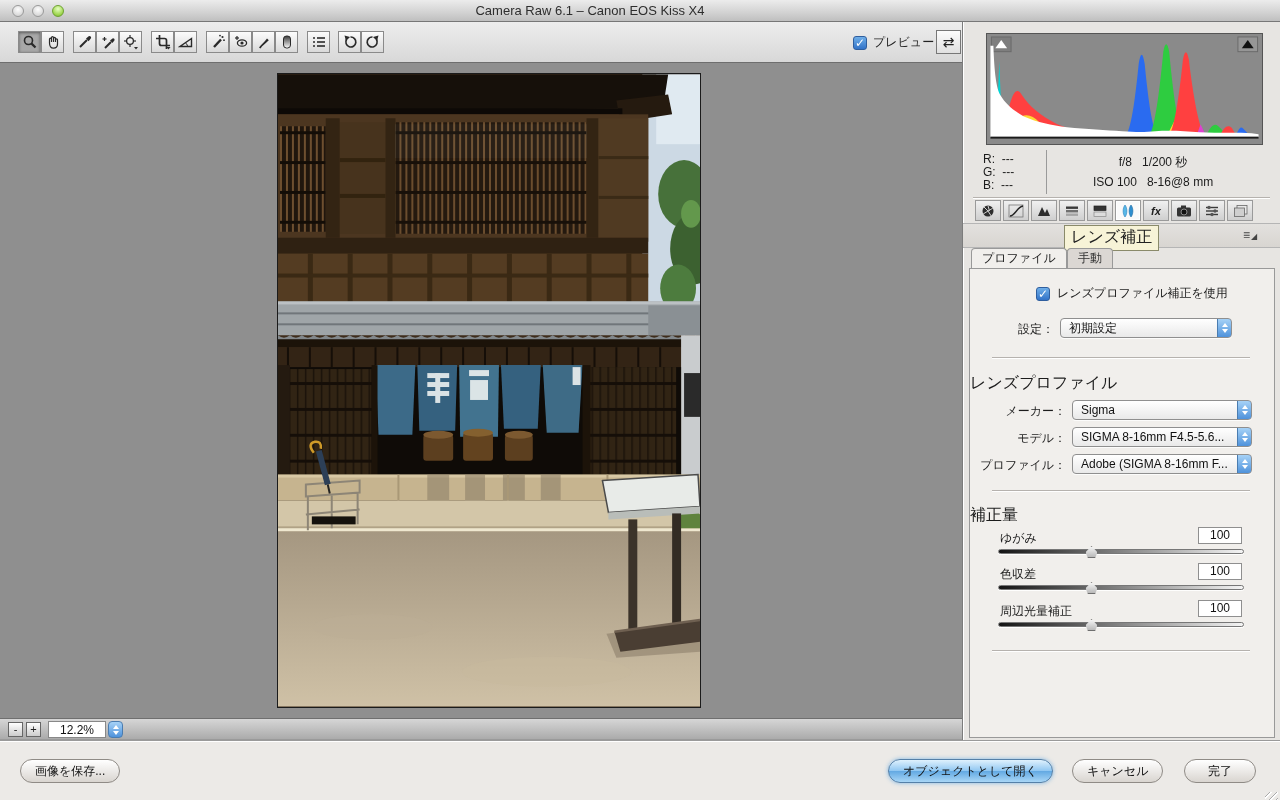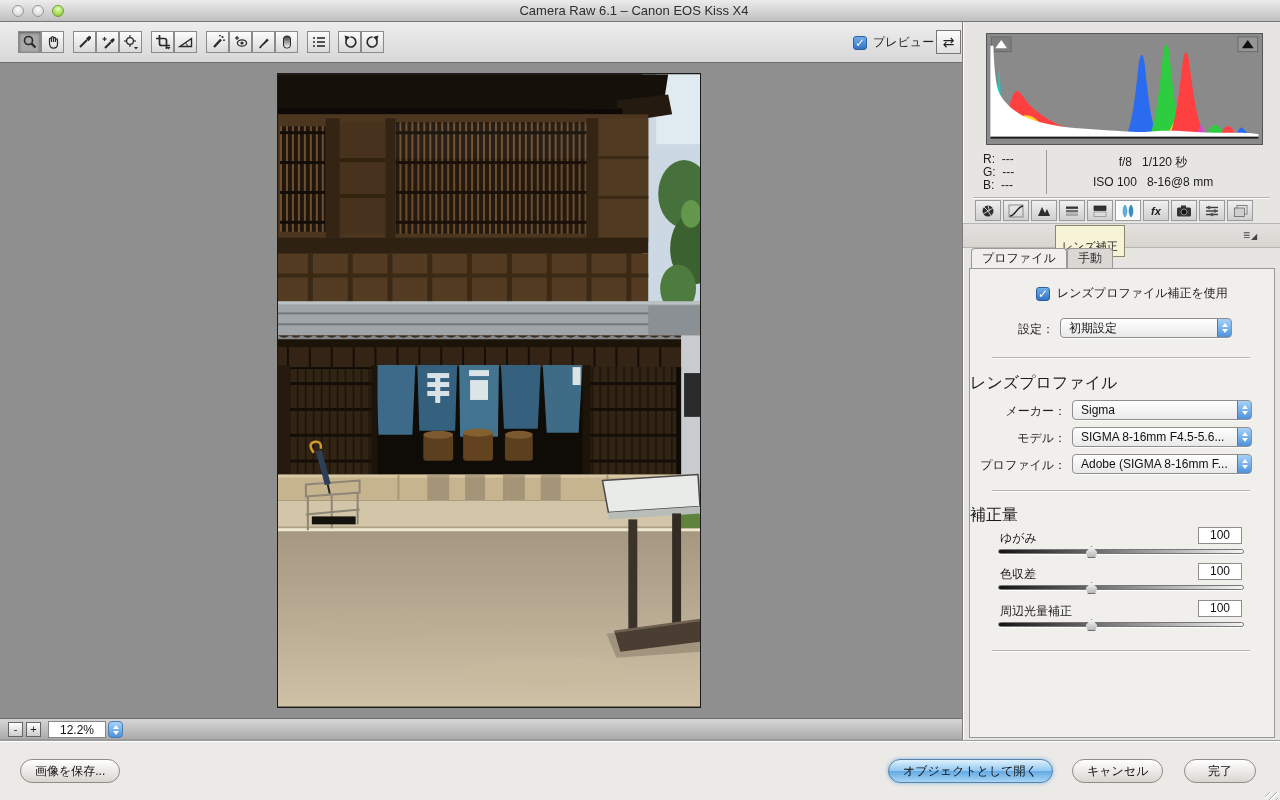--- a/index.html
+++ b/index.html
@@ -4,21 +4,21 @@
 <style>
   html,body{margin:0;padding:0;background:#555;}
   *{box-sizing:border-box;font-family:"Liberation Sans","DejaVu Sans",sans-serif;}
   #app{position:relative;width:1280px;height:800px;background:#E8E6E3;overflow:hidden;box-shadow:0 10px 40px rgba(0,0,0,.5);}
   .abs{position:absolute;}
 
   
   .titlebar{left:0;top:0;width:1280px;height:22px;background:linear-gradient(#ECECEC,#D2D2D2 60%,#BFBFBF);border-bottom:1px solid #777;}
   .tl{top:5px;width:12px;height:12px;border-radius:50%;border:1px solid #9a9a9a;background:radial-gradient(circle at 50% 35%,#fdfdfd,#c9c9c9);}
   .tl.green{border-color:#6FA233;background:radial-gradient(circle at 50% 30%,#E6FFC2,#9BD449 70%,#6FA233);}
-  .title{left:0;top:3px;width:1180px;text-align:center;font-size:13px;color:#2e2e2e;margin-left:44px;}
+  .title{left:0;top:3px;width:1180px;text-align:center;font-size:13px;color:#2e2e2e;}
 
   
   .toolbar{left:0;top:22px;width:962px;height:41px;background:linear-gradient(#EDEDED,#D8D8D8);border-bottom:1px solid #6e6e6e;}
   .btnT{position:absolute;top:9px;width:23px;height:22px;border:1px solid #8a8a8a;background:linear-gradient(#FCFCFC,#D9D9D9);display:flex;align-items:center;justify-content:center;}
   .btnT.sel{background:#A8A8A8;box-shadow:inset 0 1px 3px rgba(0,0,0,.45);}
   .btnT svg{display:block;}
   .prev{position:absolute;top:12px;left:853px;display:flex;align-items:center;gap:6px;font-size:12px;color:#222;}
   .cb{width:14px;height:14px;border-radius:3px;border:1px solid #2F5E9E;background:linear-gradient(#6FAEE8,#3273C8);color:#fff;font-size:12px;line-height:12px;text-align:center;font-weight:bold;}
   .fsbtn{position:absolute;left:936px;top:8px;width:25px;height:24px;border:1px solid #777;background:linear-gradient(#FCFCFC,#E0E0E0);font-size:14px;text-align:center;line-height:22px;color:#222;}
 
@@ -38,21 +38,21 @@
   
   .panel{left:962px;top:22px;width:318px;height:718px;background:#E7E5E2;border-left:1px solid #7c7c7c;box-shadow:inset 1px 0 0 #fff;}
   .histbox{left:23px;top:11px;width:277px;height:112px;border:1px solid #555;background:#8A8A8A;}
   .inf{font-size:12px;color:#1c1c1c;}
   .infdiv{left:83px;top:128px;width:1px;height:44px;background:#9a9a9a;}
   .sep{height:1px;background:#b6b2ae;box-shadow:0 1px 0 #fff;}
   .iconstrip{left:12px;top:178px;width:296px;height:23px;}
   .tabico{position:absolute;top:0;width:26px;height:21px;border:1px solid #9a9a9a;background:linear-gradient(#F0F0F0,#CFCFCF);display:flex;align-items:center;justify-content:center;}
   .tabico.sel{background:#FAFAFA;box-shadow:0 0 0 1px #fff inset;}
   .ttband{left:0;top:201px;width:318px;height:25px;background:linear-gradient(#E3E1DE,#D8D5D1);border-top:1px solid #b5b5b5;border-bottom:1px solid #b5b5b5;}
-  .tooltip{left:92px;top:203px;padding:13px 6px 2px;background:#F7F3D7;border:1px solid #8a8a6a;font-size:11px;color:#222;}
+  .tooltip{left:101px;top:203px;padding:1px 6px 2px;background:#F7F3D7;border:1px solid #8a8a6a;font-size:16px;color:#222;}
   .pmenu{left:280px;top:206px;font-size:12px;color:#444;letter-spacing:1px;}
   .tab{position:absolute;top:226px;height:20px;border:1px solid #999;border-bottom:none;border-radius:4px 4px 0 0;font-size:12px;color:#222;text-align:center;line-height:19px;padding:0 10px;}
   .tab.on{background:#F1EFEC;z-index:2;}
   .tab.off{background:#DBD7D3;color:#333;}
   .content{left:6px;top:246px;width:306px;height:470px;background:#F1EFEC;border:1px solid #999;border-top:1px solid #999;}
   .lbl{position:absolute;font-size:12px;color:#1c1c1c;}
   .hd{position:absolute;width:100%;text-align:left;font-size:16px;color:#1c1c1c;}
   .dd{position:absolute;height:20px;border:1px solid #8f8f8f;border-radius:4px;background:linear-gradient(#fff,#E9E9E9);font-size:12px;color:#111;line-height:18px;padding:0 18px 15px 8px;white-space:nowrap;overflow:hidden;box-shadow:0 1px 0 rgba(255,255,255,.8);}
   .dd .aq{right:-1px;top:-1px;height:20px;border-radius:0 4px 4px 0;}
   .vbox{position:absolute;width:44px;height:17px;background:#fff;border:1px solid #8f8f8f;font-size:12px;text-align:center;line-height:15px;color:#111;}
@@ -376,21 +376,21 @@
         <path d="M252,103 C255,96 257,94 259,96 C261,98 263,100 265,103 Z" fill="#2A6BF0"></path>
         <path d="M2,105 L2,12 L5,12 C6,40 8,55 12,62 C18,72 26,78 36,84 C50,90 64,93 80,95 C100,97 120,98 136,99 C150,100 160,100 170,99 C185,98 200,99 215,100 C235,101 255,100 268,101 L275,102 L275,105 Z" fill="#ffffff"></path>
         <rect x="2" y="104.5" width="273" height="2" fill="#1a1a1a"></rect>
       </svg>
     </div>
 
     <div class="abs inf" style="left:20px;top:130px"><span>R:</span>&nbsp;&nbsp;<span>---</span></div>
     <div class="abs inf" style="left:20px;top:143px"><span>G:</span>&nbsp;&nbsp;<span>---</span></div>
     <div class="abs inf" style="left:20px;top:156px"><span>B:</span>&nbsp;&nbsp;<span>---</span></div>
     <div class="abs infdiv"></div>
-    <div class="abs inf" style="left:90px;top:132px;width:200px;text-align:center"><span>f/8</span>&nbsp;&nbsp;&nbsp;<span>1/120 秒</span></div>
+    <div class="abs inf" style="left:90px;top:132px;width:200px;text-align:center"><span>f/8</span>&nbsp;&nbsp;&nbsp;<span>1/200 秒</span></div>
     <div class="abs inf" style="left:90px;top:153px;width:200px;text-align:center"><span>ISO 100</span>&nbsp;&nbsp;&nbsp;<span>8-16@8 mm</span></div>
     <div class="abs sep" style="left:10px;right:10px;top:175px"></div>
 
     <div class="abs iconstrip">
       <div class="tabico" style="left:0">
           <svg width="18" height="14">
             <circle cx="9" cy="7" r="5.5" fill="#2e2e2e"></circle>
             <path d="M9,1.8 L10.5,7 M13.8,4.2 L9,7 M12.2,12 L9,7 M4.2,10 L9,7 M5,3 L9,7" stroke="#cfcfcf" stroke-width="1" fill="none"></path>
           </svg>
         </div>

